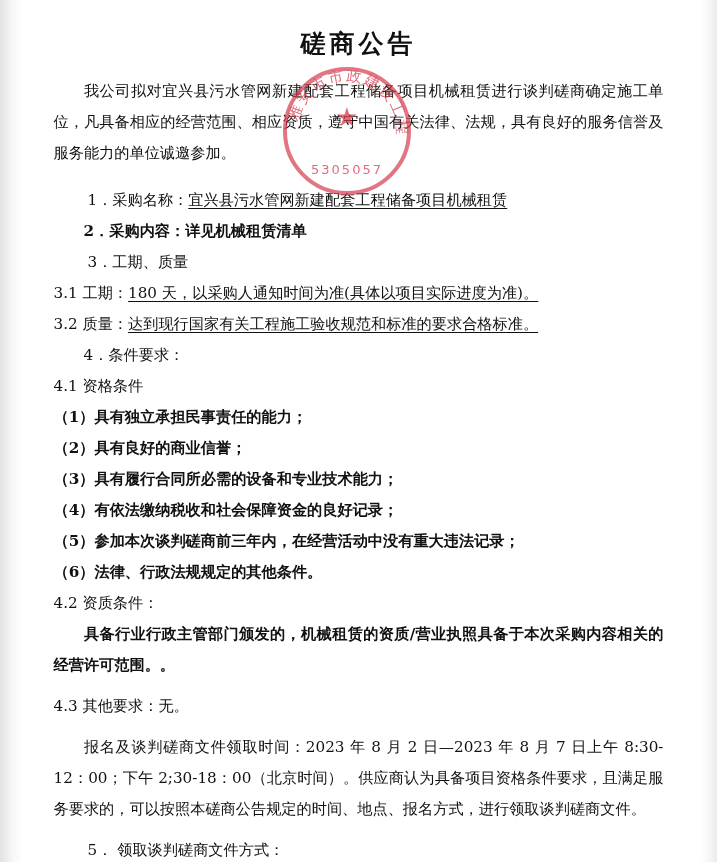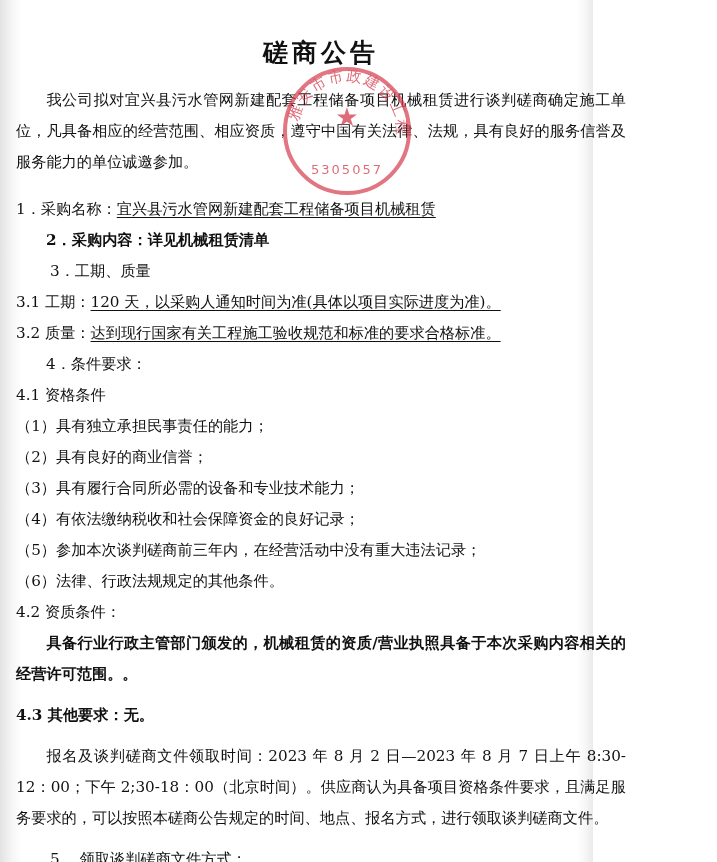--- a/index.html
+++ b/index.html
@@ -10,23 +10,23 @@
   body {
     width: 717px;
     height: 862px;
     font-family: "DejaVu Serif", "Liberation Serif", serif;
     color: #111111;
     position: relative;
     overflow: hidden;
   }
   .page {
     position: relative;
-    width: 593px;
+    width: 717px;
     height: 862px;
-    padding: 16px;
+    padding: 7px;
     box-sizing: border-box;
   }
   .edge-left {
     position: absolute;
     left: 0;
     top: 0;
     width: 22px;
     height: 862px;
     background: linear-gradient(to right, #d9d9d9 0%, #f3f3f3 55%, #ffffff 100%);
     opacity: .75;
@@ -56,21 +56,21 @@
   }
   p, div.line {
     font-size: 15.2px;
     line-height: 31px;
     margin: 0;
     text-align: justify;
   }
   .indent2 { text-indent: 2em; }
   .p-body { margin-bottom: 16px; }
   .lvl2 { margin-left: 40px; }
-  .lvl3 { margin-left: 56px; }
+  .lvl3 { margin-left: 56px; font-weight: bold; }
   .u { text-decoration: underline; text-underline-offset: 3px; }
   .b { font-weight: bold; }
   .stamp {
     position: absolute;
     left: 278px;
     top: 62px;
     width: 138px;
     height: 138px;
     pointer-events: none;
     opacity: .82;
@@ -85,35 +85,35 @@
 
   <div class="edge-left"></div>
   <div class="edge-right"></div>
 
   <div class="content">
 
     <div class="doc-title">磋商公告</div>
 
     <p class="indent2 p-body">我公司拟对宜兴县污水管网新建配套工程储备项目机械租赁进行谈判磋商确定施工单位，凡具备相应的经营范围、相应资质，遵守中国有关法律、法规，具有良好的服务信誉及服务能力的单位诚邀参加。</p>
 
-    <div class="line numblock" style="">
+    <div class="line numblock" style="margin-left:34px;">
       <span>1．</span><span>采购名称：</span><span class="u">宜兴县污水管网新建配套工程储备项目机械租赁</span>
     </div>
 
     <div class="line numblock" style="margin-left:30px;font-weight:bold;">
       <span>2．</span><span>采购内容：</span><span>详见机械租赁清单</span>
     </div>
 
     <div class="line numblock" style="margin-left:34px;">
       <span>3．</span><span>工期、质量</span>
     </div>
 
     <div class="line lvl2">
       <span>3.1</span>
-      <span>工期：</span><span class="u">120 天，以采购人通知时间为准(具体以项目实际进度为准)。</span>
+      <span>工期：</span><span class="u">180 天，以采购人通知时间为准(具体以项目实际进度为准)。</span>
     </div>
 
     <div class="line lvl2">
       <span>3.2</span>
       <span>质量：</span><span class="u">达到现行国家有关工程施工验收规范和标准的要求合格标准。</span>
     </div>
 
     <div class="line" style="margin-left:30px;">
       <span>4．</span><span>条件要求：</span>
     </div>
@@ -124,21 +124,21 @@
     <div class="line lvl3">（2）具有良好的商业信誉；</div>
     <div class="line lvl3">（3）具有履行合同所必需的设备和专业技术能力；</div>
     <div class="line lvl3">（4）有依法缴纳税收和社会保障资金的良好记录；</div>
     <div class="line lvl3">（5）参加本次谈判磋商前三年内，在经营活动中没有重大违法记录；</div>
     <div class="line lvl3">（6）法律、行政法规规定的其他条件。</div>
 
     <div class="line lvl2">4.2 资质条件：</div>
 
     <p class="b" style="margin:0;text-indent:2em;">具备行业行政主管部门颁发的，机械租赁的资质/营业执照具备于本次采购内容相关的经营许可范围。。</p>
 
-    <div class="line lvl2" style="margin-top:10px;font-weight:bold;">4.3 其他要求：无。</div>
+    <div class="line lvl2" style="margin-top:10px;">4.3 其他要求：无。</div>
 
     <p class="indent2" style="margin-top:10px;">报名及谈判磋商文件领取时间：2023 年 8 月 2 日—2023 年 8 月 7 日上午 8:30-12：00；下午 2;30-18：00（北京时间）。供应商认为具备项目资格条件要求，且满足服务要求的，可以按照本磋商公告规定的时间、地点、报名方式，进行领取谈判磋商文件。</p>
 
     <div class="line" style="margin-left:34px;margin-top:10px;">
       <span>5．</span>
       <span>领取谈判磋商文件方式：</span>
     </div>
 
     <div class="line" style="margin-left:40px;margin-top:8px;">
       <span>现场领取地点：</span><span class="u">雅安市市政建设工程有限公司 1 楼（地址：雅安市雨城区和兴街 1 号）。</span>

